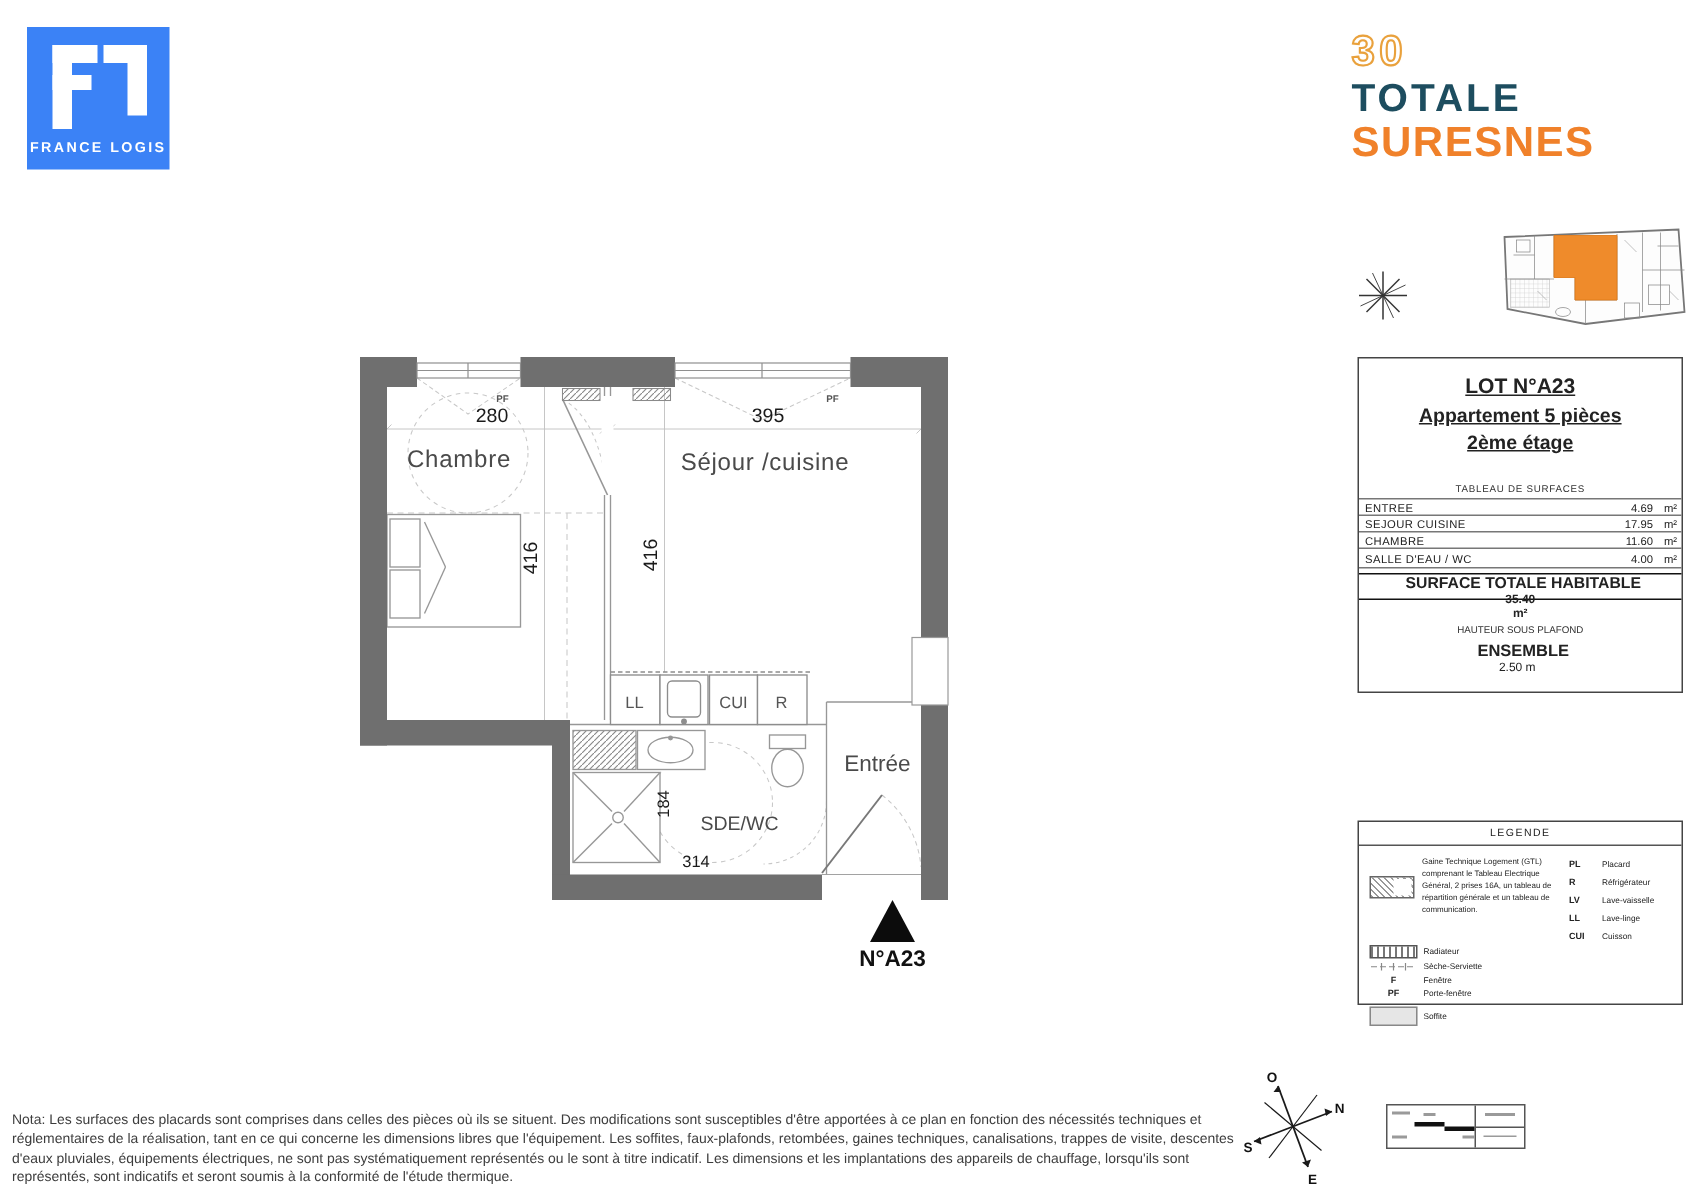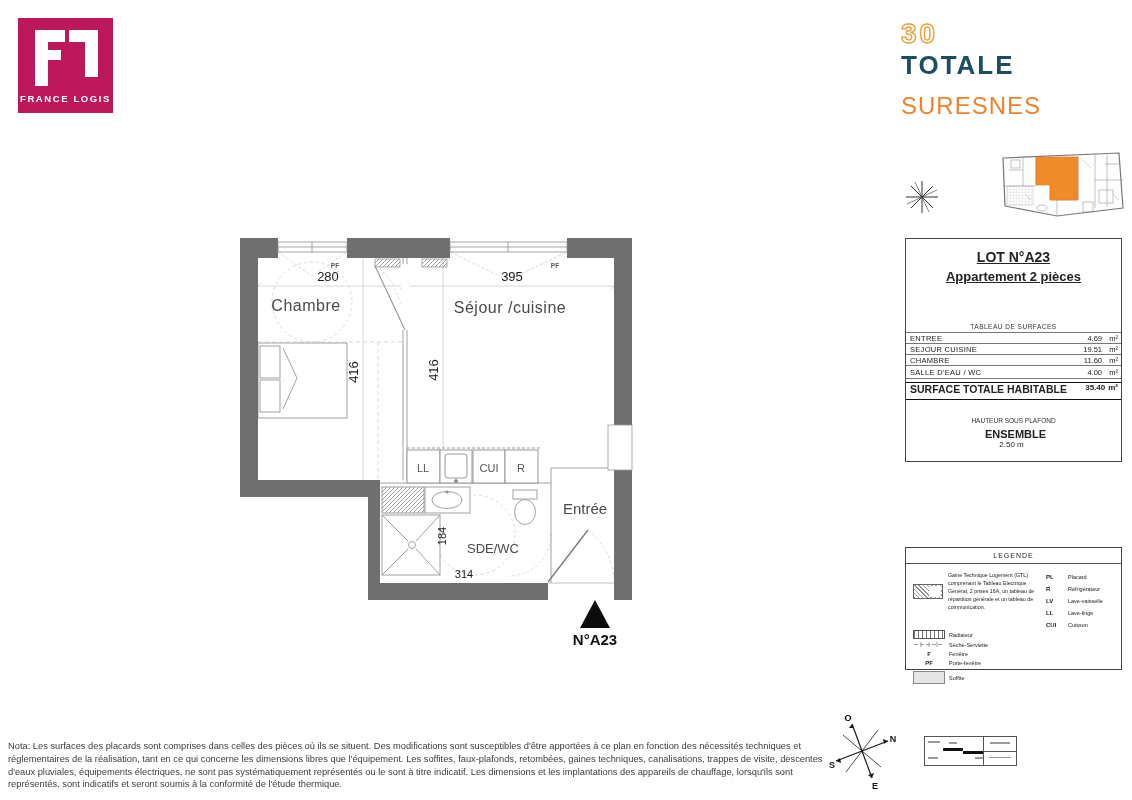--- a/index.html
+++ b/index.html
@@ -1,46 +1,46 @@
 <!DOCTYPE html>
 <html><head>
 <meta charset="utf-8">
 <style>
   html,body{margin:0;padding:0;background:#e9e9e9;}
   #page{position:relative;width:1132px;height:800px;background:#ffffff;overflow:hidden;
         font-family:"Liberation Sans", sans-serif;color:#222;}
   .abs{position:absolute;}
 
   
-  #logo{left:18px;top:18px;width:95px;height:95px;background:#be185d;}
+  #logo{left:18px;top:18px;width:95px;height:95px;background:#3b82f6;}
   #logo .bar{position:absolute;background:#ffffff;}
   #logo .brand{position:absolute;left:0;right:0;bottom:9px;text-align:center;color:#fff;
                font-size:9.5px;font-weight:bold;letter-spacing:1.6px;}
   #watermark{left:4px;top:16px;font-size:27px;font-weight:bold;color:rgba(175,175,175,0.6);
              letter-spacing:1px;z-index:5;white-space:nowrap;}
   #proj{left:901px;top:20px;width:225px;line-height:1;}
   #proj .num{font-size:28px;font-weight:bold;color:#fff;letter-spacing:3px;
              -webkit-text-stroke:1.4px #e9a13c;text-shadow:0 0 1px #e9a13c;}
   #proj .name{font-size:26px;font-weight:bold;color:#1d4d5f;letter-spacing:2px;margin-top:4px;}
-  #proj .city{font-size:24px;font-weight:normal;color:#f0812a;letter-spacing:1px;margin-top:16px;}
+  #proj .city{font-size:28px;font-weight:bold;color:#f0812a;letter-spacing:1px;margin-top:3px;}
 
   
   .card{border:1px solid #444;background:#fff;}
   #lotcard{left:905px;top:238px;width:215px;height:222px;text-decoration:underline;}
   #lotcard .title{margin-top:9px;text-align:center;font-weight:bold;font-size:14px;line-height:1.4;}
   #lotcard .sub{text-align:center;font-weight:bold;font-size:13px;line-height:1.4;}
   #surfhdr{position:absolute;left:0;right:0;top:84px;text-align:center;font-size:6.5px;
            letter-spacing:.5px;color:#333;}
   .srow{position:absolute;left:0;right:0;height:11px;border-top:0.5px solid #777;
         font-size:7.5px;display:flex;align-items:center;}
   .srow .lb{flex:1;padding-left:4px;letter-spacing:.3px;}
   .srow .vl{width:30px;text-align:right;}
   .srow .un{width:16px;padding-right:3px;text-align:right;}
   #totrow{position:absolute;left:0;right:0;top:143px;height:16px;border-top:1.6px solid #111;
-          border-bottom:1.6px solid #111;display:flex;font-weight:bold;}
+          border-bottom:1.6px solid #111;display:flex;align-items:center;font-weight:bold;flex-direction:column;}
   #totrow .lb{flex:1;padding-left:4px;font-size:10.5px;}
   #totrow .vl{font-size:8px;} #totrow .un{font-size:8px;padding:0 3px 0 3px;}
   #ceil{position:absolute;left:0;right:0;top:178px;text-align:center;font-size:6.5px;color:#333;}
   #ensrow{position:absolute;left:0;right:0;top:189px;display:flex;align-items:center;flex-direction:column;}
   #ensrow .lb{flex:1;padding-left:4px;font-weight:bold;font-size:11px;}
   #ensrow .vl{font-size:8px;padding-right:4px;}
 
   
   #legend{left:905px;top:547px;width:215px;height:121px;font-size:6px;color:#222;}
   #legend .ttl{height:15px;line-height:15px;text-align:center;font-size:7px;letter-spacing:1px;
@@ -125,31 +125,32 @@
       <ellipse cx="47" cy="58" rx="5" ry="3"></ellipse>
     </g>
     <path d="M41,7 L83,7 L83,50 L55,50 L55,35 L41,35 Z" fill="#ef8b2b" stroke="#e07b1a" stroke-width="0.6"></path>
     <g stroke="#9a9a9a" stroke-width="0.4" fill="none">
       <path d="M88,10 L96,18 M118,44 L124,50 M30,44 L36,50"></path>
     </g>
   </svg>
 
   <div class="abs card" id="lotcard">
     <div class="title">LOT N°A23</div>
-    <div class="sub">Appartement 2 pièces</div>
+    <div class="sub">Appartement 5 pièces</div>
+    <div class="sub">2ème étage</div>
     <div id="surfhdr">TABLEAU DE SURFACES</div>
 
     <div class="srow" style="top:93px">
       <span class="lb">ENTREE</span>
       <span class="vl">4.69</span>
       <span class="un">m²</span>
     </div>
     <div class="srow" style="top:104px">
       <span class="lb">SEJOUR CUISINE</span>
-      <span class="vl">19.51</span>
+      <span class="vl">17.95</span>
       <span class="un">m²</span>
     </div>
     <div class="srow" style="top:115px">
       <span class="lb">CHAMBRE</span>
       <span class="vl">11.60</span>
       <span class="un">m²</span>
     </div>
     <div class="srow" style="top:126px;border-bottom:0.5px solid #777;height:12px">
       <span class="lb">SALLE D'EAU / WC</span>
       <span class="vl">4.00</span>

